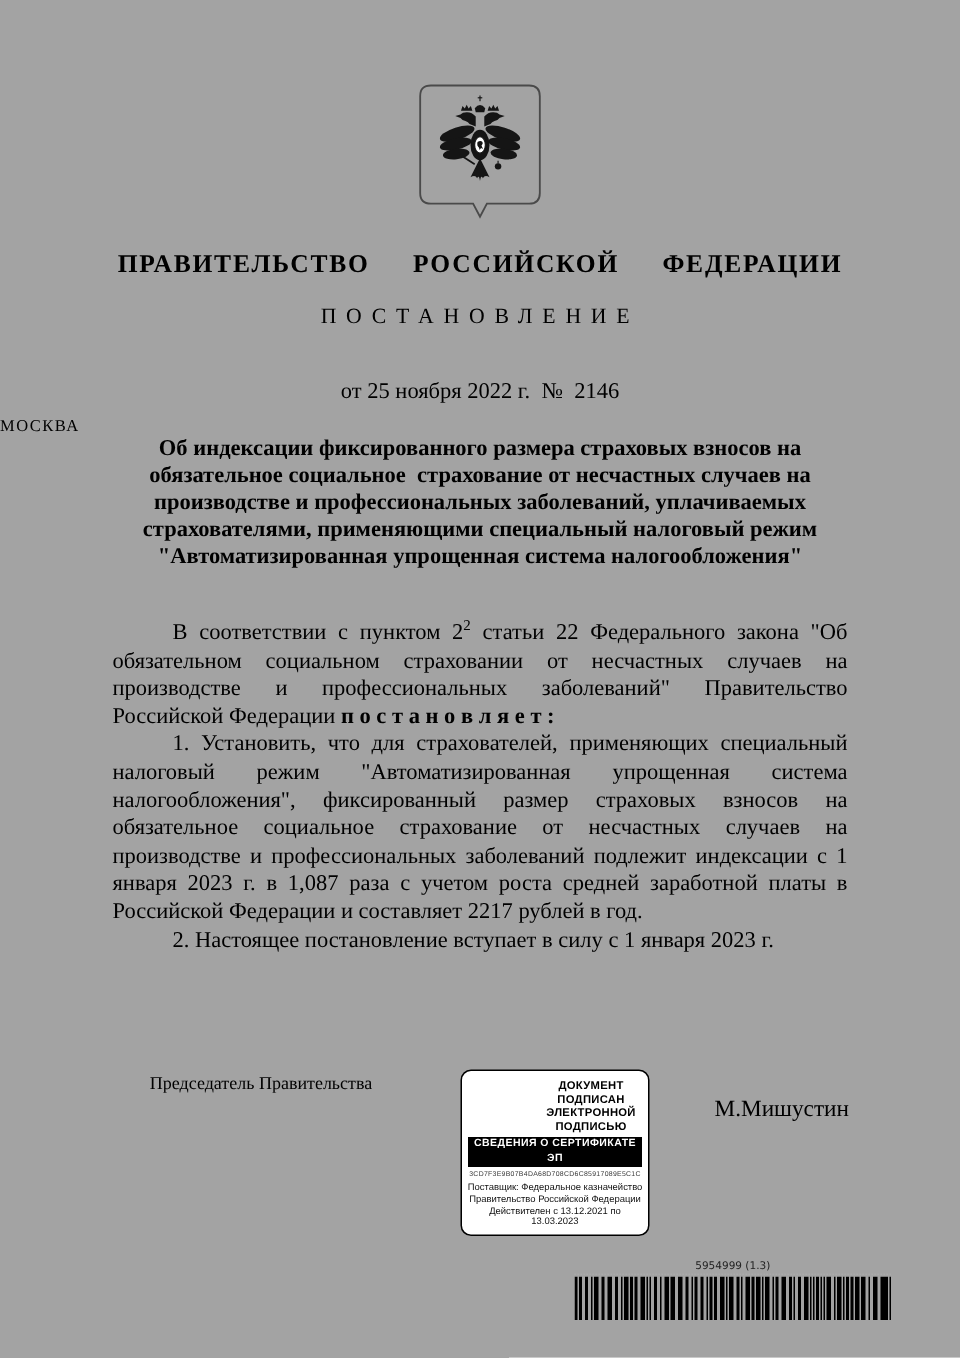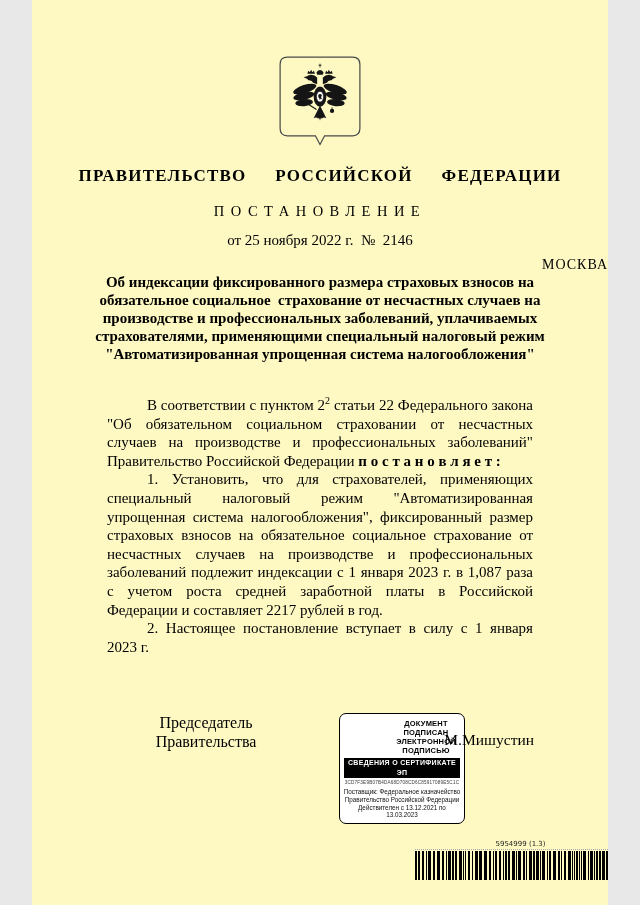--- a/index.html
+++ b/index.html
@@ -1,21 +1,21 @@
 <!DOCTYPE html>
 <html><head>
 <meta charset="utf-8">
 <style>
   html, body { margin: 0; padding: 0; background: #e8e8e8; }
   .page {
     position: relative;
-    width: 576px;
+    width: 640px;
     height: 905px;
     margin: 0 auto;
-    background: #fef9c3;
+    background: #a3a3a3;
     font-family: "Liberation Serif", serif;
     color: #000;
     overflow: hidden;
   }
 
   
   .emblem-wrap {
     width: 82px;
     height: 90px;
     margin: 56px auto 0;
@@ -32,29 +32,29 @@
     word-spacing: 9px;
     white-space: pre;
   }
   .doc-type {
     margin-top: 17px;
     text-align: center;
     font-size: 14.5px;
     letter-spacing: 6.5px;
   }
   .date-line {
-    margin-top: 12px;
+    margin-top: 33px;
     text-align: center;
     font-size: 15px;
     white-space: pre;
   }
   .city-line {
     margin-top: 8px;
-    text-align: right;
-    font-size: 14px;
+    text-align: left;
+    font-size: 11px;
     letter-spacing: 1px;
   }
 
   
   .doc-title {
     text-align: center;
     font-weight: bold;
     font-size: 15px;
     line-height: 18px;
   }
@@ -74,21 +74,21 @@
   .decree-bold { font-weight: bold; white-space: pre; }
   sup { font-size: 10px; line-height: 0; }
 
   
   .sig-left {
     position: absolute;
     left: 76px;
     top: 713px;
     width: 196px;
     text-align: center;
-    font-size: 16px;
+    font-size: 12px;
     line-height: 19px;
   }
   .sig-name {
     position: absolute;
     right: 74px;
     top: 731px;
     font-size: 15.5px;
   }
 
   

